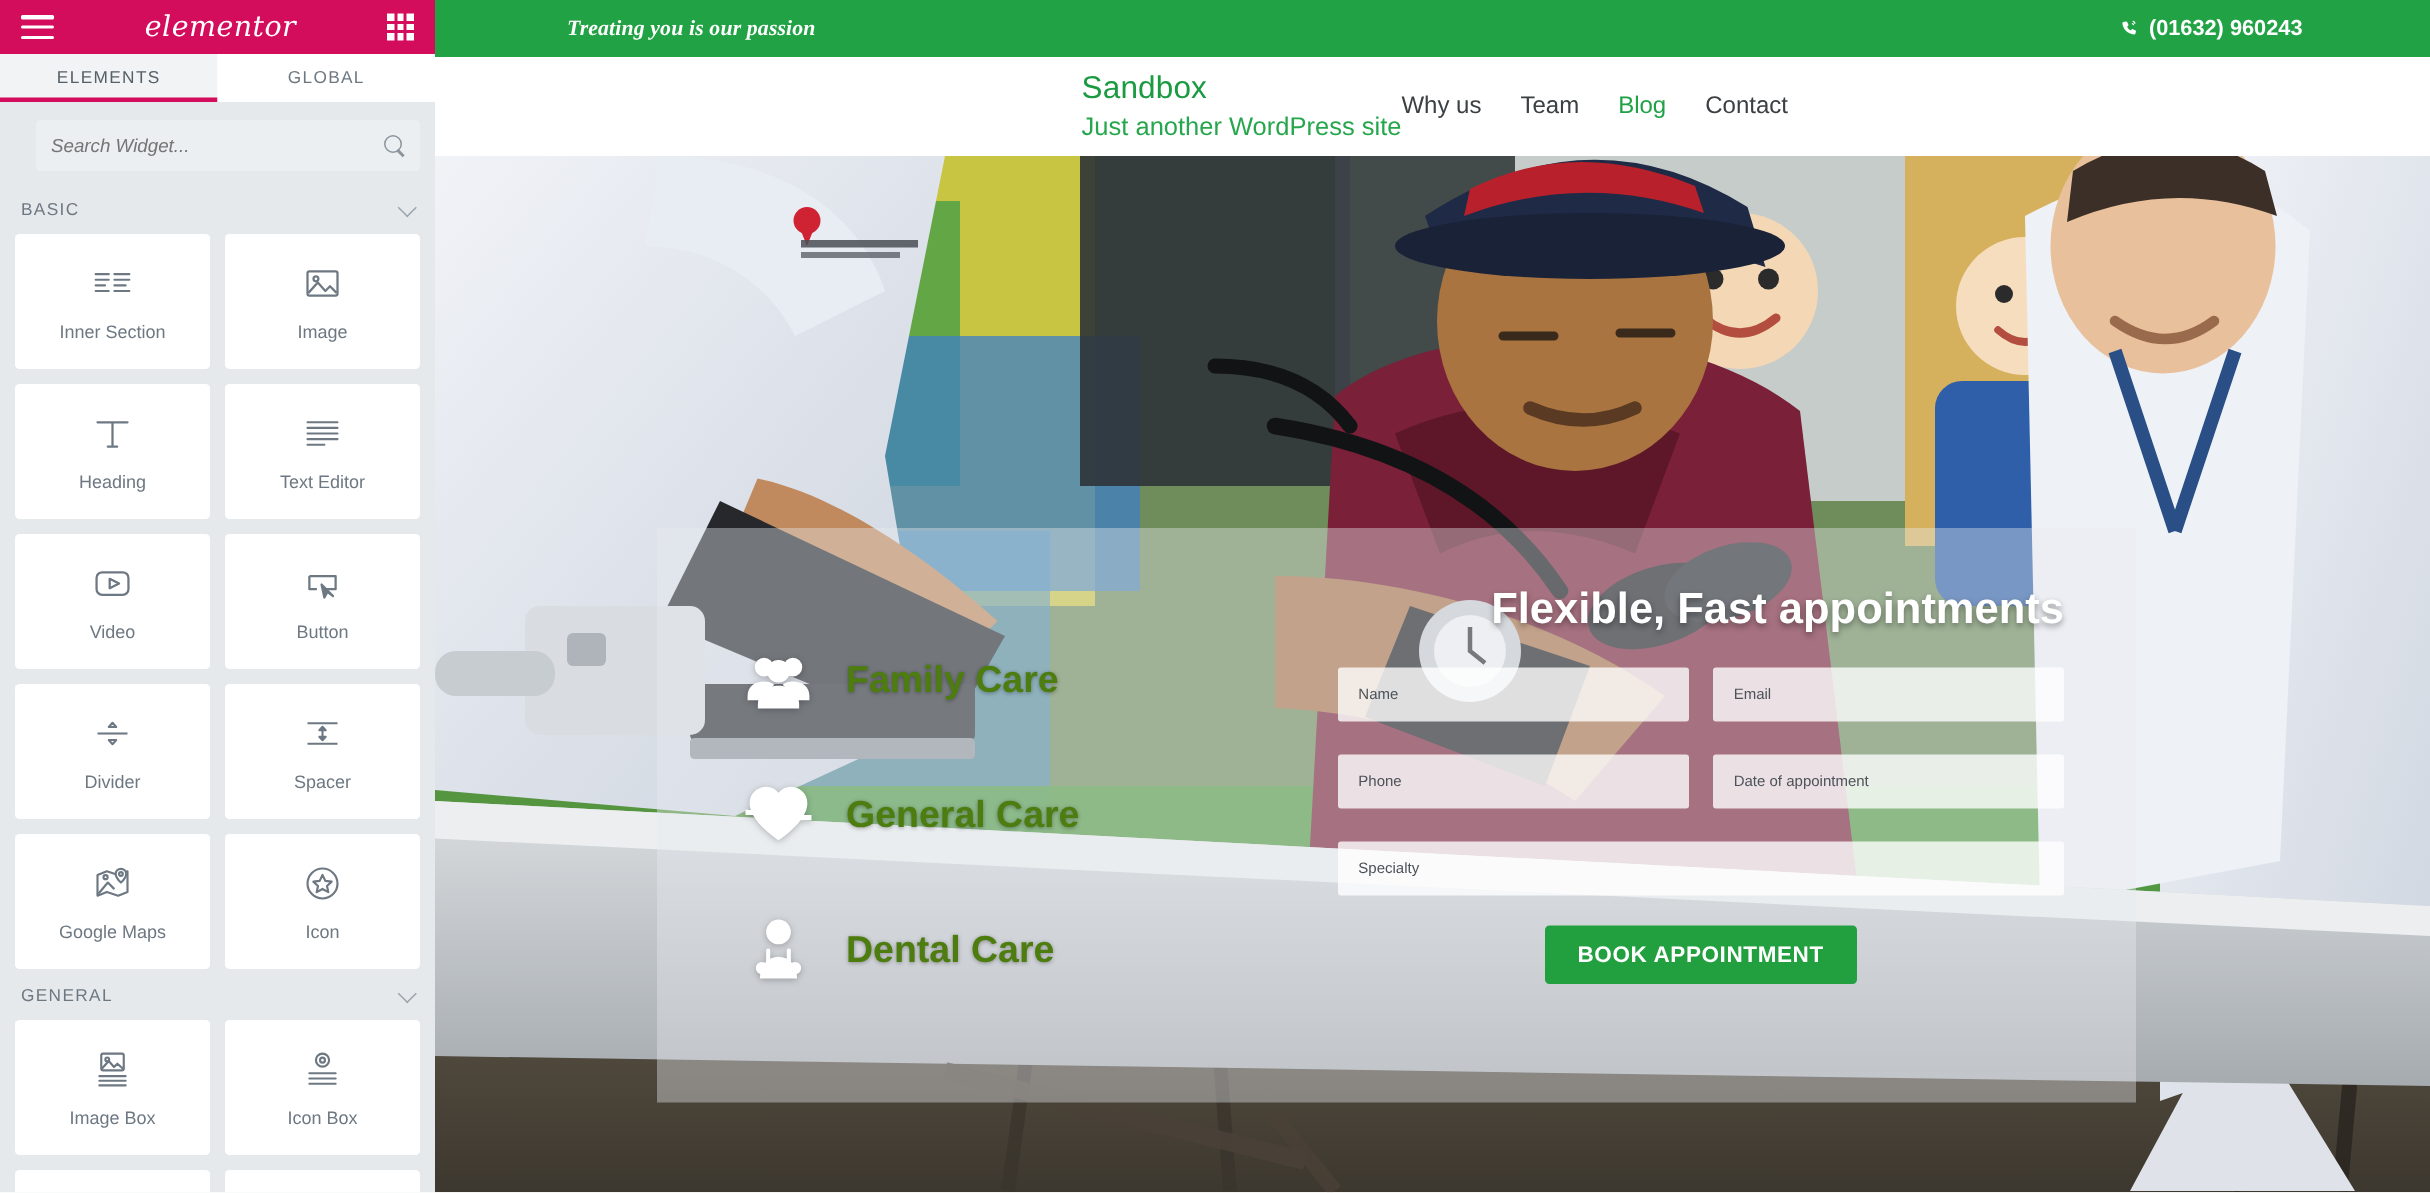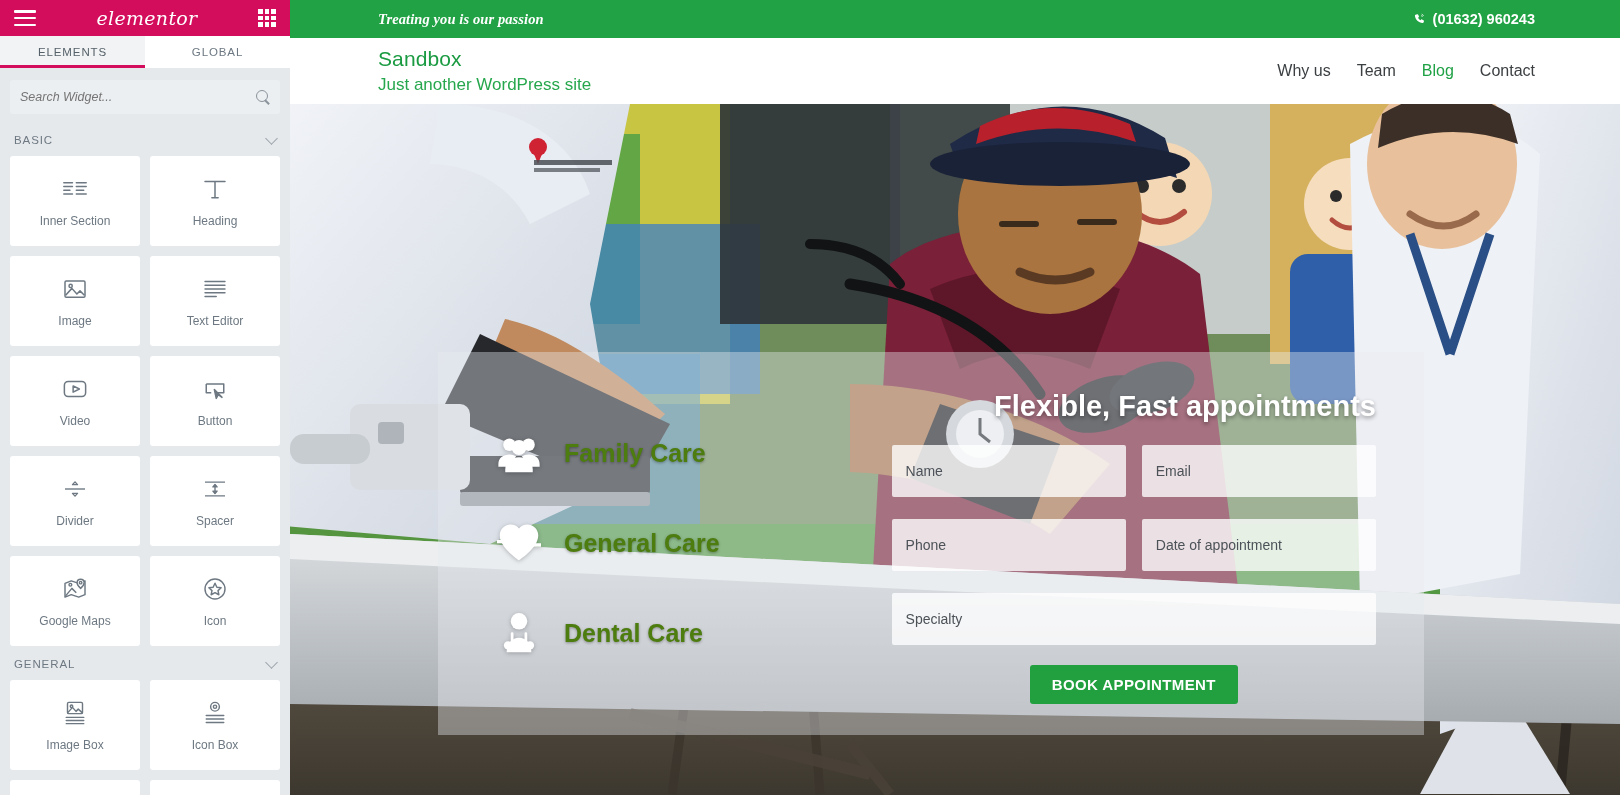--- a/index.html
+++ b/index.html
@@ -36,21 +36,21 @@
     background: #eceff1; cursor: pointer; position: relative;
   }
   .tab.active { background: #f1f3f5; color: #556068; }
   .tab.active::after {
     content: ""; position: absolute; left: 0; right: 0; bottom: 0;
     height: 3px; background: #d30c5c;
   }
   .tab.inactive { background: #fff; }
 
   .panel-body { height: 727px; overflow: hidden; padding: 0; }
-  .search-wrap { padding: 12px 10px 8px 10px; }
+  .search-wrap { padding: 12px 10px 8px 24px; }
   .search-box {
     height: 34px; background: #eceff1; border-radius: 3px;
     display: flex; align-items: center; padding: 0 10px;
   }
   .search-box input {
     flex: 1; border: 0; outline: 0; background: transparent;
     font-family: "Liberation Sans", sans-serif;
     font-size: 12.5px; font-style: italic; color: #9aa3ab;
   }
   .search-ic { width: 14px; height: 14px; position: relative; flex: 0 0 14px; }
@@ -80,21 +80,21 @@
   .topbar {
     height: 38px; background: #21a245; display: flex; align-items: center;
     justify-content: space-between; padding: 0 85px 0 88px;
   }
   .tagline { color:#fff; font-family:"Liberation Serif", serif; font-style: italic; font-size:14.5px; font-weight:700; letter-spacing:.1px;}
   .phone { color:#fff; font-size:14.5px; font-weight:700; display:flex; align-items:center; gap:6px; }
   .phone-ic { width:14px; height:15px; display:block; }
 
   .sitehead {
     height: 66px; background:#fff; display:flex; align-items:center;
-    justify-content: space-between; padding: 0 85px 0 88px;
+    justify-content: center; padding: 0 85px 0 88px;
   }
   .brand-title { color:#1a9a41; font-size:21px; font-weight:400; font-family:"Liberation Sans", sans-serif; letter-spacing:.1px; line-height:1.15;}
   .brand-sub { color:#27a74d; font-size:17px; margin-top:4px; }
   .nav { display:flex; align-items:center; gap:26px; }
   .nav a { font-size:16px; color:#3c4043; text-decoration:none; cursor:pointer; }
   .nav a.active { color:#1fa145; }
 
   .hero { position:absolute; left:0; right:0; top:104px; bottom:0; overflow:hidden; }
   .hero-photo { position:absolute; inset:0; }
 
@@ -113,23 +113,23 @@
     text-shadow: 0 1px 3px rgba(0,0,0,.35);
   }
 
   .formcol { flex:1; padding: 38px 48px 0 0; }
   .form-title {
     color:#fff; font-size:29px; font-weight:700; text-align:right;
     text-shadow: 0 2px 4px rgba(0,0,0,.38); margin-bottom: 22px;
   }
   .frow { display:flex; gap:16px; margin-bottom:22px; }
   .fld {
-    flex:1; height:52px; background: rgba(255,255,255,0.78);
+    flex:1; height:36px; background: rgba(255,255,255,0.78);
     border:0; outline:0; padding: 0 14px; border-radius:2px;
-    font-family:"Liberation Sans", sans-serif; font-size:14px; color:#3a3f44;
+    font-family:"Liberation Sans", sans-serif; font-size:10px; color:#3a3f44;
   }
   .fld::placeholder { color:#4c5258; }
   .fld.full { width:100%; }
   .btn-row { display:flex; justify-content:center; margin-top:-2px; }
   .book-btn {
     background:#22a03f; color:#fff; border:0; border-radius:3px;
     padding: 11px 22px; font-size:15px; font-weight:700; letter-spacing:.4px;
     cursor:pointer; font-family:"Liberation Sans", sans-serif;
   }
 </style>
@@ -185,36 +185,36 @@
           <span class="wicon">
             <svg viewBox="0 0 24 24" fill="none" stroke="#6d7882" stroke-width="1.1" stroke-linecap="round">
               <path d="M3 7h7M3 10h7M3 13h5M3 16h7M13 7h8M13 10h8M13 13h6M13 16h8"></path>
             </svg>
           </span>
           <span class="wlabel">Inner Section</span>
         </div>
 
         <div class="widget">
           <span class="wicon">
-            <svg viewBox="0 0 24 24" fill="none" stroke="#6d7882" stroke-width="1.2" stroke-linecap="round">
-              <path d="M4 6h16M12 6v13M9.5 19h5"></path>
-            </svg>
-          </span>
-          <span class="wlabel">Heading</span>
-        </div>
-
-        <div class="widget">
-          <span class="wicon">
             <svg viewBox="0 0 24 24" fill="none" stroke="#6d7882" stroke-width="1.2" stroke-linejoin="round">
               <rect x="4" y="5.5" width="16" height="13" rx="1"></rect>
               <circle cx="8.5" cy="9.5" r="1.3"></circle>
               <path d="M4.5 17l5-5.5 4 4.5 2.5-2.5 3.5 3.5"></path>
             </svg>
           </span>
           <span class="wlabel">Image</span>
+        </div>
+
+        <div class="widget">
+          <span class="wicon">
+            <svg viewBox="0 0 24 24" fill="none" stroke="#6d7882" stroke-width="1.2" stroke-linecap="round">
+              <path d="M4 6h16M12 6v13M9.5 19h5"></path>
+            </svg>
+          </span>
+          <span class="wlabel">Heading</span>
         </div>
 
         <div class="widget">
           <span class="wicon">
             <svg viewBox="0 0 24 24" fill="none" stroke="#6d7882" stroke-width="1.1" stroke-linecap="round">
               <path d="M4 6h16M4 9h16M4 12h16M4 15h16M4 18h9"></path>
             </svg>
           </span>
           <span class="wlabel">Text Editor</span>
         </div>

